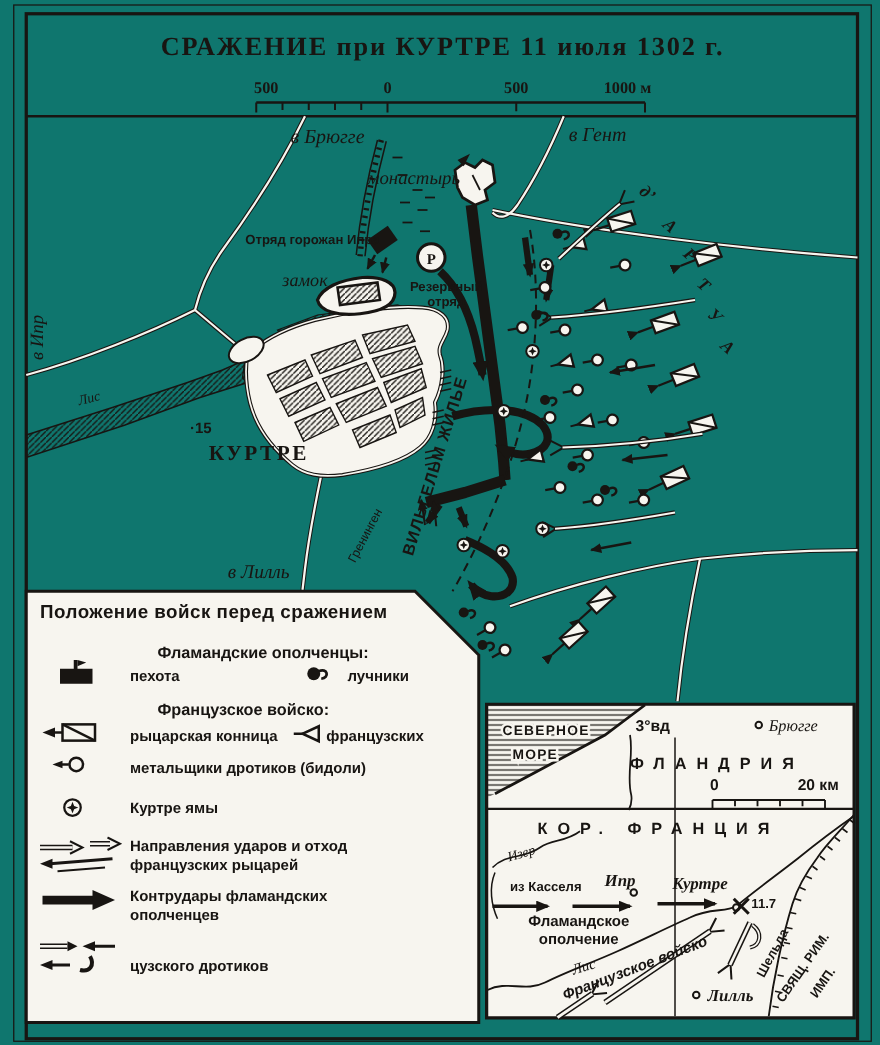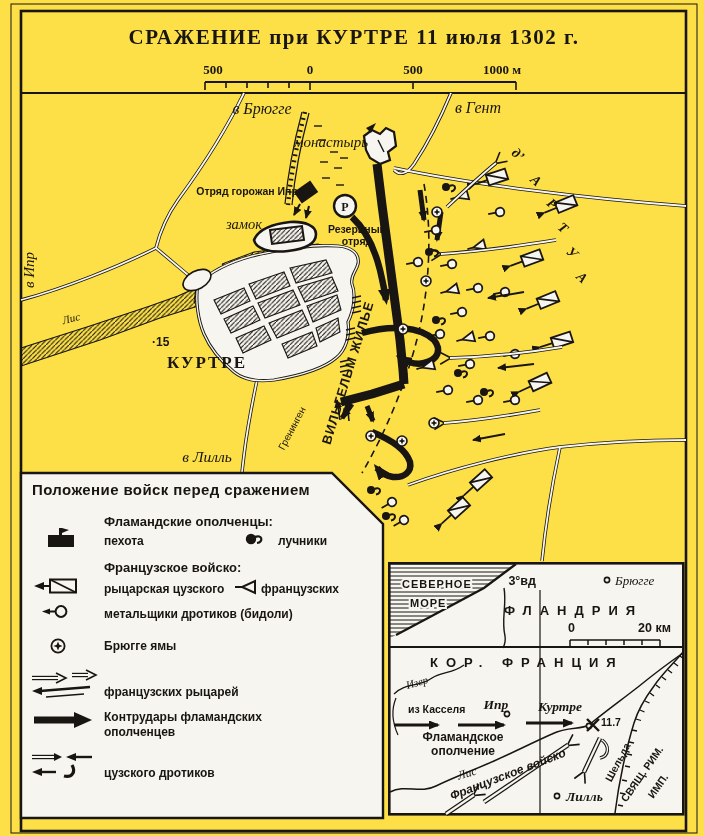--- a/index.html
+++ b/index.html
@@ -1,23 +1,23 @@
 <!DOCTYPE html>
 <html><head>
 <meta charset="utf-8">
 <style>
   html,body{margin:0;padding:0;background:#d8d5cd;}
-  #stage{position:relative;width:704px;height:836px;background:#fde047;overflow:hidden;
+  #stage{position:relative;width:704px;height:836px;background:#0f766e;overflow:hidden;
          font-family:"Liberation Sans",sans-serif;color:#181512;}
   svg text{fill:#181512;}
   .ser{font-family:"Liberation Serif",serif;}
   .legend{position:absolute;left:20px;top:473px;width:364px;height:346px;z-index:3;}
   .legend .t{position:absolute;white-space:nowrap;font-weight:700;color:#181512;}
   .lg-title{left:12px;top:8px;font-size:15px;letter-spacing:.4px;}
-  .lg-sub{font-size:13px;}
+  .lg-sub{font-size:13px;margin-left:22px;}
   .lg-lbl{font-size:12px;}
   .lg-sym{position:absolute;}
   .inset{position:absolute;left:388px;top:562px;width:297px;height:254px;z-index:3;}
 </style>
 </head>
 <body>
 <div id="stage">
 
 <svg width="704" height="836" viewBox="0 0 704 836" style="position:absolute;left:0;top:0;z-index:1">
 <defs>
@@ -318,51 +318,52 @@
   </svg>
   <div class="t lg-lbl" style="left:258px;top:61px">лучники</div>
 
   <div class="t lg-sub" style="left:84px;top:87px">Французское войско:</div>
   <svg class="lg-sym" style="left:12px;top:103px" width="50" height="20">
     <polygon points="2,10 12,6 12,14" fill="#181512"></polygon>
     <line x1="10" y1="10" x2="18" y2="10" stroke="#181512" stroke-width="2"></line>
     <rect x="18" y="3.5" width="26" height="13" fill="#f7f5ef" stroke="#181512" stroke-width="2"></rect>
     <line x1="18" y1="3.5" x2="44" y2="16.5" stroke="#181512" stroke-width="1.8"></line>
   </svg>
-  <div class="t lg-lbl" style="left:84px;top:109px">рыцарская цузского</div>
+  <div class="t lg-lbl" style="left:84px;top:109px">рыцарская конница</div>
   <svg class="lg-sym" style="left:213px;top:105px" width="26" height="18">
     <line x1="2" y1="9" x2="10" y2="9" stroke="#181512" stroke-width="2"></line>
     <path d="M22,3 L22,15 L9,9 Z" fill="#f7f5ef" stroke="#181512" stroke-width="2"></path>
   </svg>
   <div class="t lg-lbl" style="left:241px;top:109px">французских</div>
 
   <svg class="lg-sym" style="left:20px;top:130px" width="30" height="17">
     <polygon points="2,8.5 10,5.5 10,11.5" fill="#181512"></polygon>
     <line x1="8" y1="8.5" x2="15" y2="8.5" stroke="#181512" stroke-width="2"></line>
     <circle cx="21" cy="8.5" r="5.4" fill="#f7f5ef" stroke="#181512" stroke-width="2"></circle>
   </svg>
   <div class="t lg-lbl" style="left:84px;top:134px">метальщики дротиков (бидоли)</div>
 
   <svg class="lg-sym" style="left:28px;top:163px" width="20" height="20">
     <circle cx="10" cy="10" r="6.6" fill="#f7f5ef" stroke="#181512" stroke-width="1.8"></circle>
     <path d="M10,5.4 L11.3,8.7 L14.6,10 L11.3,11.3 L10,14.6 L8.7,11.3 L5.4,10 L8.7,8.7 Z" fill="#181512"></path>
   </svg>
-  <div class="t lg-lbl" style="left:84px;top:166px">Брюгге ямы</div>
+  <div class="t lg-lbl" style="left:84px;top:166px">Куртре ямы</div>
 
   <svg class="lg-sym" style="left:8px;top:196px" width="70" height="32">
     <path d="M4,9 H30" stroke="#181512" stroke-width="4.4" fill="none"></path>
     <path d="M4,9 H30" stroke="#f7f5ef" stroke-width="2" fill="none"></path>
     <path d="M28,4 L38,9 L28,14" stroke="#181512" stroke-width="1.6" fill="none"></path>
     <path d="M44,6 H60" stroke="#181512" stroke-width="4.4" fill="none"></path>
     <path d="M44,6 H60" stroke="#f7f5ef" stroke-width="2" fill="none"></path>
     <path d="M58,1 L68,6 L58,11" stroke="#181512" stroke-width="1.6" fill="none"></path>
     <polygon points="4,22 14,18 14,26" fill="#181512"></polygon>
     <line x1="12" y1="22" x2="62" y2="18" stroke="#181512" stroke-width="2.4"></line>
     <line x1="18" y1="28" x2="56" y2="25" stroke="#181512" stroke-width="1.6"></line>
   </svg>
+  <div class="t lg-lbl" style="left:84px;top:197px">Направления ударов и отход</div>
   <div class="t lg-lbl" style="left:84px;top:212px">французских рыцарей</div>
 
   <svg class="lg-sym" style="left:10px;top:238px" width="66" height="18">
     <line x1="4" y1="9" x2="46" y2="9" stroke="#181512" stroke-width="7"></line>
     <polygon points="44,1 62,9 44,17" fill="#181512"></polygon>
   </svg>
   <div class="t lg-lbl" style="left:84px;top:237px">Контрудары фламандских</div>
   <div class="t lg-lbl" style="left:84px;top:252px">ополченцев</div>
 
   <svg class="lg-sym" style="left:8px;top:276px" width="70" height="32">

